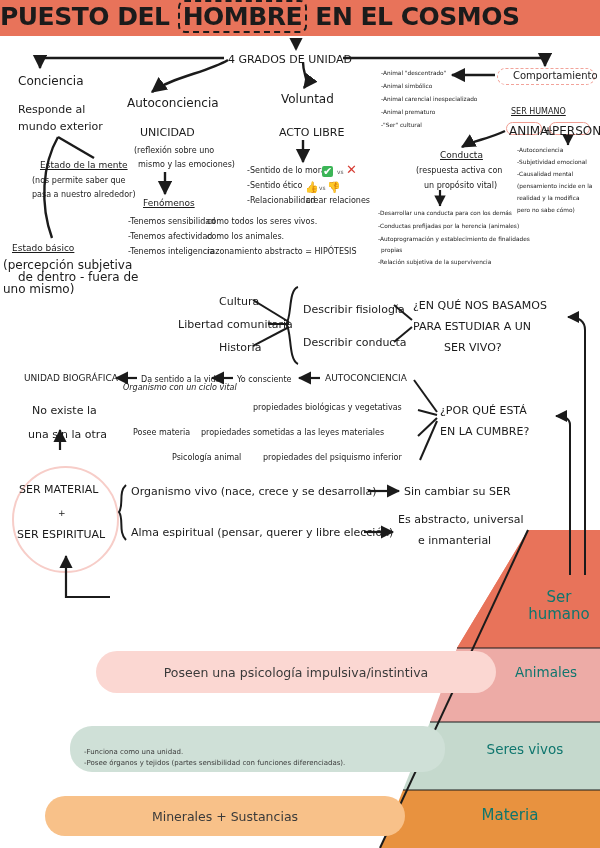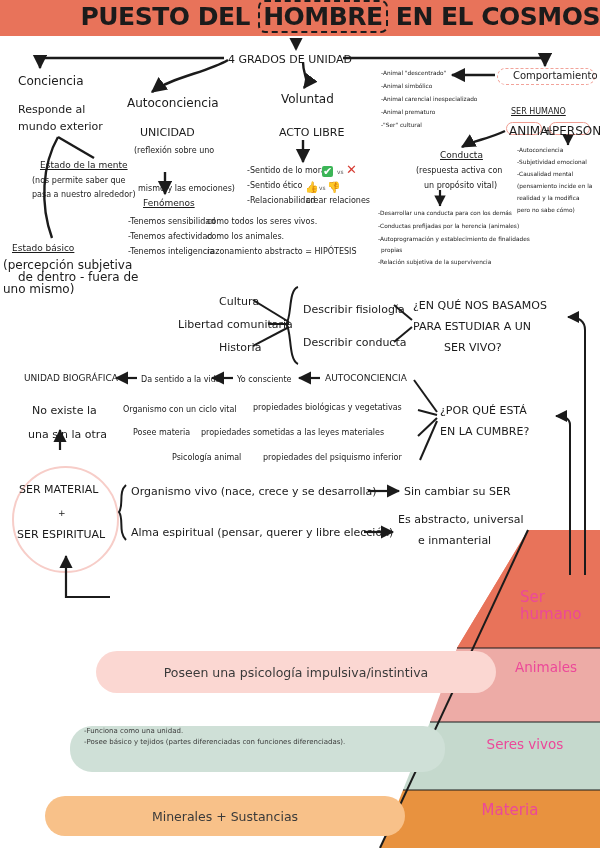--- a/index.html
+++ b/index.html
@@ -14,28 +14,27 @@
   }
   #root { position: relative; width: 600px; height: 848px; }
 
   
   .header-band {
     position: absolute; left: 0; top: 0; width: 600px; height: 36px;
     background: #e8735a;
   }
   .header-title {
     position: absolute; left: 0; top: 2px; width: 600px;
-    text-align: right;
+    text-align: left;
     font-family: "DejaVu Sans", sans-serif;
     font-weight: 700;
     font-size: 25px;
     letter-spacing: -0.5px;
     color: #1b1b1b;
     white-space: nowrap;
-    padding-left: 32px;
   }
   .header-title .boxed {
     border: 2px dashed #1b1b1b;
     border-radius: 7px;
     padding: 0 3px;
   }
 
   
   .t { position: absolute; white-space: pre; line-height: 1.25; }
   .u { text-decoration: underline; }
@@ -83,24 +82,24 @@
     align-items: center;
     justify-content: center;
     padding: 0 18px;
     text-align: center;
   }
   .bar-label { font-size: 12.5px; color: #3a3a3a; }
   .bar-label.small { font-size: 7px; text-align: left; line-height: 1.6; width: 100%; }
 
   .pyr-label {
     position: absolute;
-    display: flex; align-items: flex-start; justify-content: center;
+    display: flex; align-items: center; justify-content: center;
     text-align: center;
     font-size: 15px;
-    color: #ec4899;
+    color: #0f766e;
     line-height: 1.15;
   }
   .pyr-label.sm { font-size: 13.5px; }
 
   .icon-ok, .icon-no, .icon-up, .icon-down {
     position: absolute; font-size: 11px; line-height: 1;
   }
   .icon-ok { color:#2e9b4e; background:#3cb557; color:#fff; border-radius:2px; padding:0 1px; }
   .icon-no { color:#d63b32; font-weight:700; font-size:13px; }
   .icon-up, .icon-down { color:#f0b9ae; font-size:11px; }
@@ -126,21 +125,21 @@
   <div class="t s8" style="left:32px; top:190px;">pasa a nuestro alrededor)</div>
 
   <div class="t s9 u" style="left:12px; top:243px;">Estado básico</div>
   <div class="t s7" style="left:3px; top:258px;">(percepción subjetiva</div>
   <div class="t s7" style="left:18px; top:270px;">de dentro - fuera de</div>
   <div class="t s7" style="left:3px; top:282px;">uno mismo)</div>
 
   <div class="t s12" style="left:127px; top:96px;">Autoconciencia</div>
   <div class="t s11" style="left:140px; top:126px;">UNICIDAD</div>
   <div class="t s8" style="left:134px; top:146px;">(reflexión sobre uno</div>
-  <div class="t s8" style="left:138px; top:160px;margin-top:24px;">mismo y las emociones)</div>
+  <div class="t s8" style="left:138px; top:160px;">mismo y las emociones)</div>
 
   <div class="t s9 u" style="left:143px; top:198px;">Fenómenos</div>
 
   <div class="t s8" style="left:128px; top:217px;">-Tenemos sensibilidad</div>
   <div class="t s8" style="left:207px; top:217px;">como todos los seres vivos.</div>
   <div class="t s8" style="left:128px; top:232px;">-Tenemos afectividad</div>
   <div class="t s8" style="left:207px; top:232px;">como los animales.</div>
   <div class="t s8" style="left:128px; top:247px;">-Tenemos inteligencia</div>
   <div class="t s8" style="left:207px; top:247px;">razonamiento abstracto = HIPÓTESIS</div>
 
@@ -209,21 +208,21 @@
   <div class="t s11" style="left:440px; top:425px;">EN LA CUMBRE?</div>
 
   <div class="t s9" style="left:24px; top:373px;">UNIDAD BIOGRÁFICA</div>
   <div class="t s8" style="left:141px; top:375px;">Da sentido a la vida</div>
   <div class="t s8" style="left:237px; top:375px;">Yo consciente</div>
   <div class="t s9" style="left:325px; top:373px;">AUTOCONCIENCIA</div>
 
   <div class="t s11" style="left:32px; top:404px;">No existe la</div>
   <div class="t s11" style="left:28px; top:428px;">una sin la otra</div>
 
-  <div class="t s8" style="left:123px; top:405px;">Organismo con un ciclo vital</div>
+  <div class="t s8" style="left:123px; top:383px;font-style:italic;">Organismo con un ciclo vital</div>
   <div class="t s8" style="left:253px; top:403px;">propiedades biológicas y vegetativas</div>
   <div class="t s8" style="left:133px; top:428px;">Posee materia</div>
   <div class="t s8" style="left:201px; top:428px;">propiedades sometidas a las leyes materiales</div>
   <div class="t s8" style="left:172px; top:453px;">Psicología animal</div>
   <div class="t s8" style="left:263px; top:453px;">propiedades del psiquismo inferior</div>
 
   <div class="circle-pink" style="left:12px; top:466px; width:107px; height:107px;"></div>
   <div class="t s11" style="left:19px; top:483px;">SER MATERIAL</div>
   <div class="t s9" style="left:58px; top:508px;">+</div>
   <div class="t s11" style="left:17px; top:528px;">SER ESPIRITUAL</div>
@@ -255,22 +254,22 @@
     <span>Ser</span>
     <span>humano</span>
   </div>
 
   <div class="bar" style="left:96px; top:651px; width:400px; height:42px; background:#fbd7d2;">
     <span class="bar-label">Poseen una psicología impulsiva/instintiva</span>
   </div>
   <div class="pyr-label sm" style="left:498px; top:660px; width:96px; height:26px;">Animales</div>
 
   <div class="bar" style="left:70px; top:726px; width:375px; height:46px; background:#cfe0d7; padding:0 14px; display:block;">
-    <div class="bar-label small" style="padding-top:0;">-Funciona como una unidad.</div>
-    <div class="bar-label small">-Posee básico y tejidos (partes diferenciadas con funciones diferenciadas).</div>
+    <div class="bar-label small" style="padding-top:21px;">-Funciona como una unidad.</div>
+    <div class="bar-label small">-Posee órganos y tejidos (partes sensibilidad con funciones diferenciadas).</div>
   </div>
   <div class="pyr-label sm" style="left:460px; top:737px; width:130px; height:26px;">Seres vivos</div>
 
   <div class="bar" style="left:45px; top:796px; width:360px; height:40px; background:#f8c189;">
     <span class="bar-label">Minerales + Sustancias</span>
   </div>
   <div class="pyr-label" style="left:440px; top:802px; width:140px; height:28px;">Materia</div>
 
   <svg class="overlay" viewBox="0 0 600 848">
     <defs>

